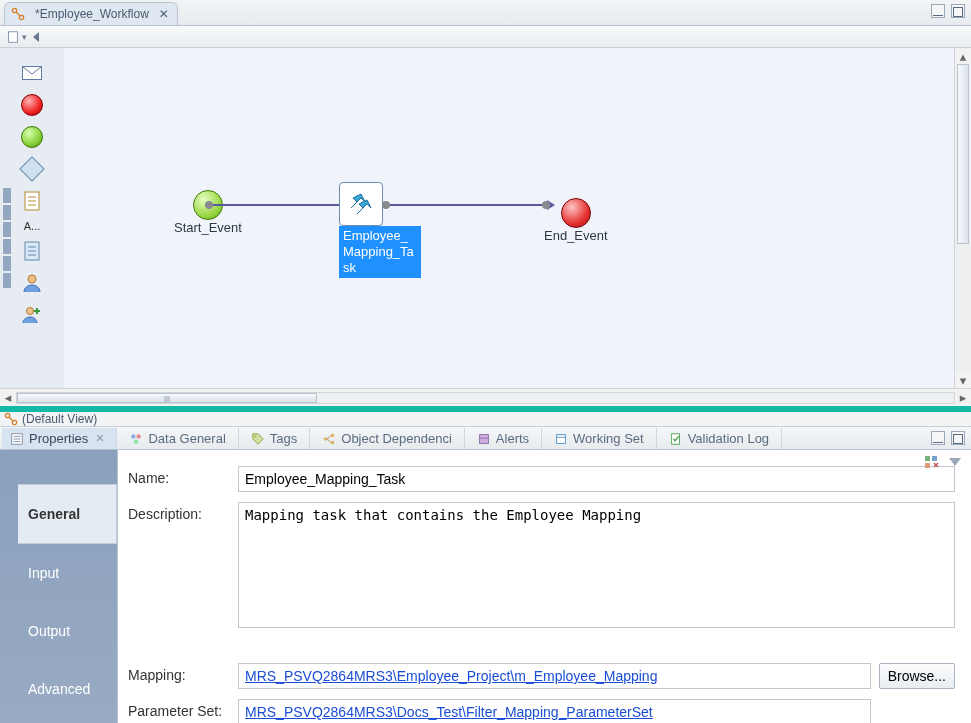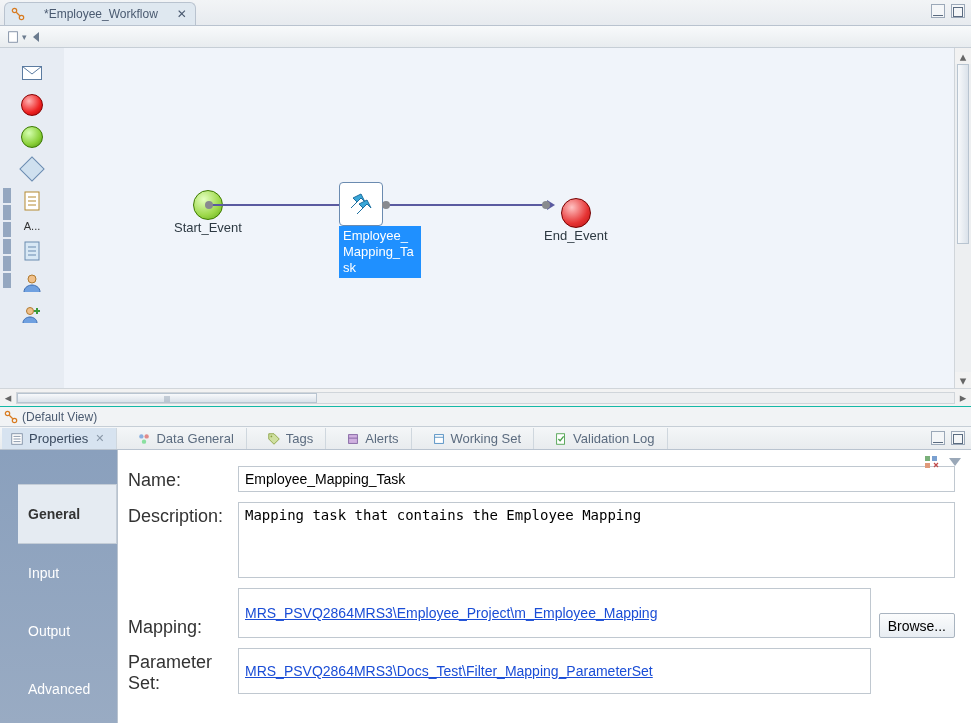--- a/index.html
+++ b/index.html
@@ -18,21 +18,21 @@
   background: linear-gradient(#f2f4f6, #e7ebef);
   border-bottom: 1px solid #b9c3cf;
   display: flex;
   align-items: flex-end;
   padding-left: 4px;
   position: relative;
 }
 .editor-tab {
   display: flex;
   align-items: center;
-  gap: 19px;
+  gap: 10px;
   background: #dfe8f0;
   border: 1px solid #b9c3cf;
   border-bottom: none;
   border-radius: 6px 6px 0 0;
   padding: 3px 8px 3px 6px;
   height: 23px;
   color: #4a5a70;
   font-size: 12px;
 }
 .window-ctrls {
@@ -208,22 +208,22 @@
 .hscroll-thumb .grip {
   position:absolute; left:50%; top:2px; transform:translateX(-50%);
   display:flex; gap:1px;
 }
 .hscroll-thumb .grip span { width:1px; height:6px; background:#9aa8b8;}
 
 
 .editor-status {
   height: 20px;
   background:#f1f3f5;
-  border-top:1px solid #14b8a6;
-  display:flex; align-items:center;
+  border-top:6px solid #14b8a6;
+  display:flex; 
   padding-left:4px;
   font-size:12px;
   color:#4a5a70;
   gap:4px;
 }
 
 
 .vscroll {
   position:absolute; right:0; top:0; bottom:0; width:17px;
   background:#f2f2f2; border-left:1px solid #d0d5da;
@@ -239,21 +239,21 @@
 
 
 .lower-tabs {
   height:24px;
   background:linear-gradient(#f4f6f8,#e8ebee);
   border-top:1px solid #c6ced6;
   border-bottom:1px solid #b9c3cf;
   display:flex;
   align-items:flex-end;
   padding-left:2px;
-  gap:12px;
+  gap:4px;
   position:relative;
 }
 .lower-tab {
   display:flex; align-items:center; gap:5px;
   padding:3px 12px 3px 8px;
   color:#5b6b7f;
   font-size:13px;
   border-right:1px solid #cfd7de;
   cursor:default;
   position:relative;
@@ -304,37 +304,37 @@
   flex:1;
   padding: 16px 16px 0 10px;
   display:grid;
   grid-template-columns: 102px 1fr auto;
   grid-auto-rows: min-content;
   column-gap: 8px;
   row-gap: 10px;
 }
 .form-label {
   color:#333;
-  font-size:18px;
+  font-size:14px;
   padding-top:4px;
 }
 .form-input {
   border:1px solid #c0c8d0;
   padding:4px 6px;
   font-size:14px;
   background:#fff;
   width:100%;
 }
 .form-textarea {
   border:1px solid #c0c8d0;
   padding:4px 6px;
   font-size:14px;
   background:#fff;
   resize:none;
-  height:76px;
+  height:126px;
   width:100%;
 }
 .form-link {
   color:#1a4dd6;
   text-decoration:underline;
 }
 .form-btn {
   border:1px solid #a9b4c0;
   background:linear-gradient(#fbfcfd,#e8edf2);
   padding:3px 8px;
@@ -522,20 +522,30 @@
   </div>
   <div class="lower-tab">
     <svg width="14" height="14" viewBox="0 0 16 16">
         <path d="M2 2 L8 2 L14 8 L8 14 L2 8 Z" fill="#cfe0a0" stroke="#8aa040"></path>
         <circle cx="5" cy="5" r="1" fill="#8aa040"></circle>
       </svg>
     <span>Tags</span>
   </div>
   <div class="lower-tab">
     <svg width="14" height="14" viewBox="0 0 16 16">
+        <circle cx="4" cy="8" r="2" fill="#e0b060"></circle>
+        <circle cx="12" cy="4" r="2" fill="#e0b060"></circle>
+        <circle cx="12" cy="12" r="2" fill="#e0b060"></circle>
+        <line x1="6" y1="8" x2="10" y2="4" stroke="#a08040"></line>
+        <line x1="6" y1="8" x2="10" y2="12" stroke="#a08040"></line>
+      </svg>
+    <span>Object Dependenci</span>
+  </div>
+  <div class="lower-tab">
+    <svg width="14" height="14" viewBox="0 0 16 16">
         <rect x="3" y="3" width="10" height="10" fill="#d0b0e0" stroke="#8060a0"></rect>
         <line x1="3" y1="7" x2="13" y2="7" stroke="#8060a0"></line>
       </svg>
     <span>Alerts</span>
   </div>
   <div class="lower-tab">
     <svg width="14" height="14" viewBox="0 0 16 16">
         <rect x="3" y="3" width="10" height="10" fill="#fff" stroke="#4a8ac0"></rect>
         <line x1="3" y1="6" x2="13" y2="6" stroke="#4a8ac0"></line>
       </svg>
@@ -575,21 +585,21 @@
   </div>
 
   <div class="form-area">
     <div class="form-label">Name:</div>
     <input class="form-input" style="grid-column: 2 / span 2;" value="Employee_Mapping_Task">
 
     <div class="form-label">Description:</div>
     <textarea class="form-textarea" style="grid-column: 2 / span 2;">Mapping task that contains the Employee Mapping</textarea>
 
     <div class="form-label" style="margin-top:25px;">Mapping:</div>
-    <div class="form-input" style="display:flex; align-items:center;">
+    <div class="form-input" style="margin-top:25px; display:flex; align-items:flex-start;">
       <a href="#" class="form-link">MRS_PSVQ2864MRS3\Employee_Project\m_Employee_Mapping</a>
     </div>
     <button class="form-btn" style="margin-top:25px;">Browse...</button>
 
     <div class="form-label">Parameter Set:</div>
     <div class="form-input" style="display:flex; align-items:center;">
       <a href="#" class="form-link">MRS_PSVQ2864MRS3\Docs_Test\Filter_Mapping_ParameterSet</a>
     </div>
   </div>
 </div>

